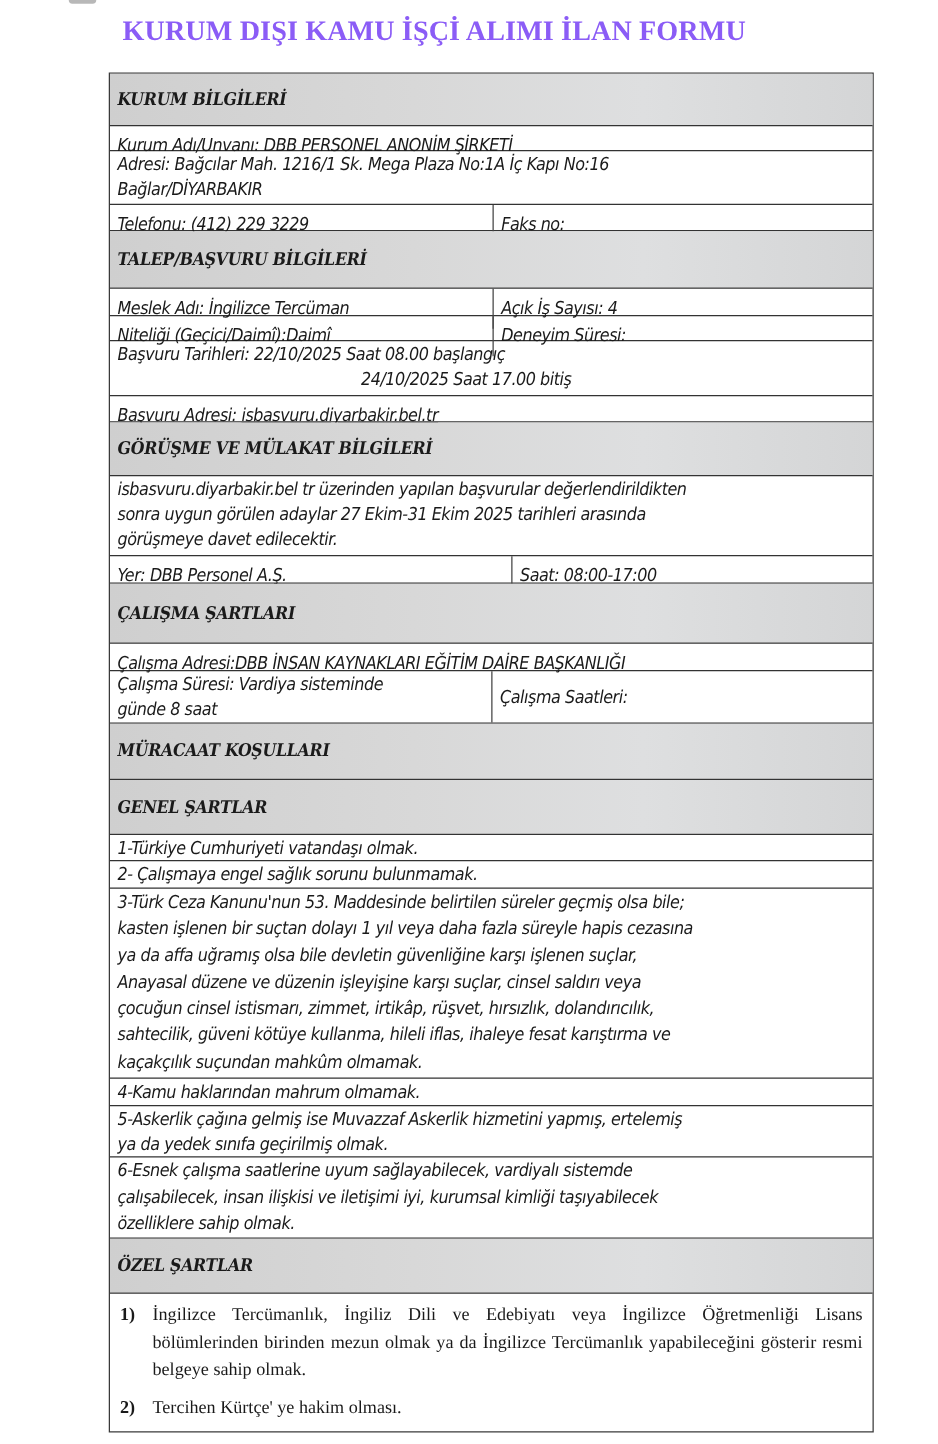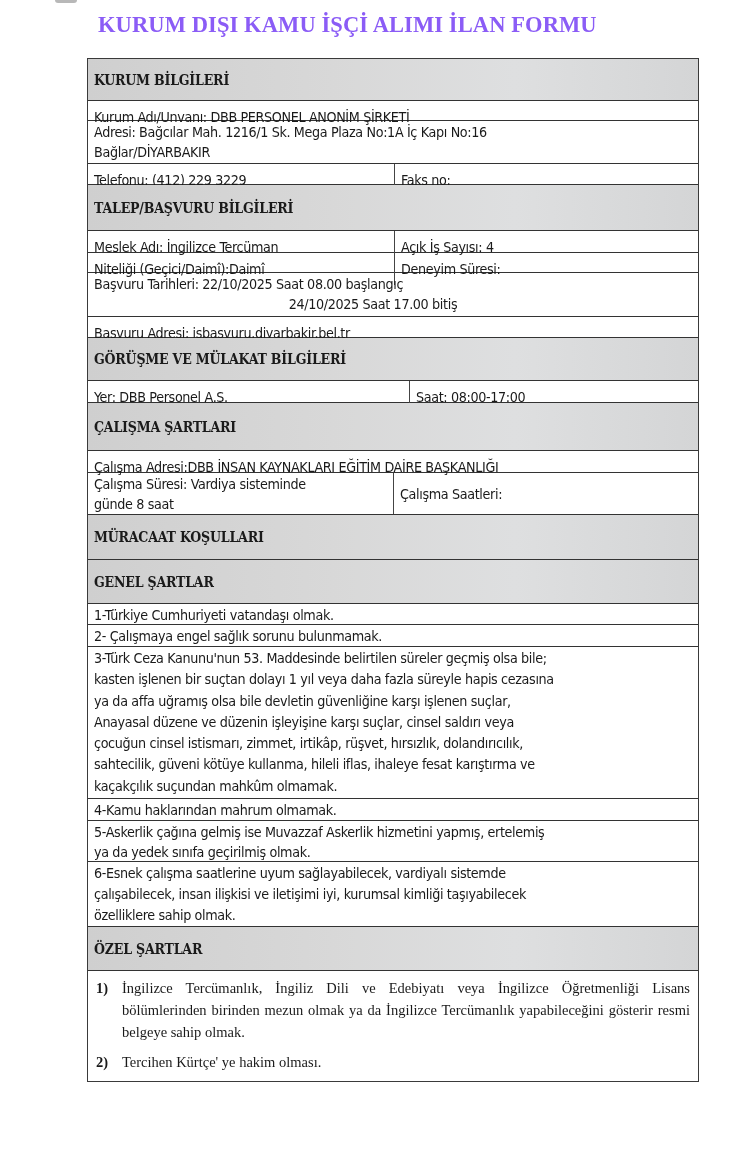--- a/index.html
+++ b/index.html
@@ -9,21 +9,21 @@
                background: #9a9a9a; border-radius: 0 0 6px 6px; opacity: .7; }
   .title { position: absolute; left: 98px; top: 12px; width: 600px;
            font-family: "Liberation Serif", "DejaVu Serif", serif;
            font-weight: bold; font-size: 22.5px; letter-spacing: 0.1px; color: #8b5cf6; }
   .form { position: absolute; left: 87px; top: 58px; width: 612px;
           border: 1.5px solid #3a3a3a; box-sizing: border-box; }
   .row { position: relative; display: flex; border-bottom: 1.5px solid #333; box-sizing: border-box; }
   .row:last-child { border-bottom: none; }
   .cell { padding: 16px 6px; box-sizing: border-box; font-size: 14.2px; line-height: 20px;
           font-family: "DejaVu Sans", sans-serif; font-stretch: condensed; letter-spacing: -0.35px;
-          display: flex; align-items: center; }
+          display: flex; align-items: center; font-style: italic; }
   .cell.split { border-right: 1.5px solid #444; }
   .hdr { background: linear-gradient(90deg,#cfcfcf 0%,#d8d8d8 40%,#dedfe0 70%,#d4d5d6 100%); }
   .hdr .cell { font-family: "DejaVu Serif", serif; font-weight: bold; font-size: 14px;
                letter-spacing: -0.2px; }
   .multi { display: block; padding-top: 1px; padding-bottom: 1px; }
   .center-line { display: block; text-align: center; padding-right: 40px; }
   .u { text-decoration: underline; }
   .ozel-body { padding: 6px 8px 8px 8px; font-family: "Liberation Serif", serif; font-size: 14.5px;
                line-height: 22px; }
   .oz-item { display: flex; text-align: justify; margin-bottom: 8px; }
@@ -75,20 +75,27 @@
   </div>
   <div class="row" style="height:21px">
     <div class="cell" style="width:100%">
       <span style="white-space:pre">Başvuru Adresi: </span>
         <span class="u">isbasvuru.diyarbakir.bel.tr</span>
     </div>
   </div>
 
   <div class="row hdr" style="height:43px">
     <div class="cell" style="width:100%">GÖRÜŞME VE MÜLAKAT BİLGİLERİ</div>
+  </div>
+  <div class="row" style="height:64px">
+    <div class="cell multi" style="width:100%">
+      <div>isbasvuru.diyarbakir.bel tr üzerinden yapılan başvurular değerlendirildikten</div>
+      <div>sonra uygun görülen adaylar 27 Ekim-31 Ekim 2025 tarihleri arasında</div>
+      <div>görüşmeye davet edilecektir.</div>
+    </div>
   </div>
   <div class="row" style="height:22px">
     <div class="cell split" style="width:322px">Yer: DBB Personel A.Ş.</div>
     <div class="cell" style="flex:1">Saat: 08:00-17:00</div>
   </div>
 
   <div class="row hdr" style="height:48px">
     <div class="cell" style="width:100%">ÇALIŞMA ŞARTLARI</div>
   </div>
   <div class="row" style="height:22px">

